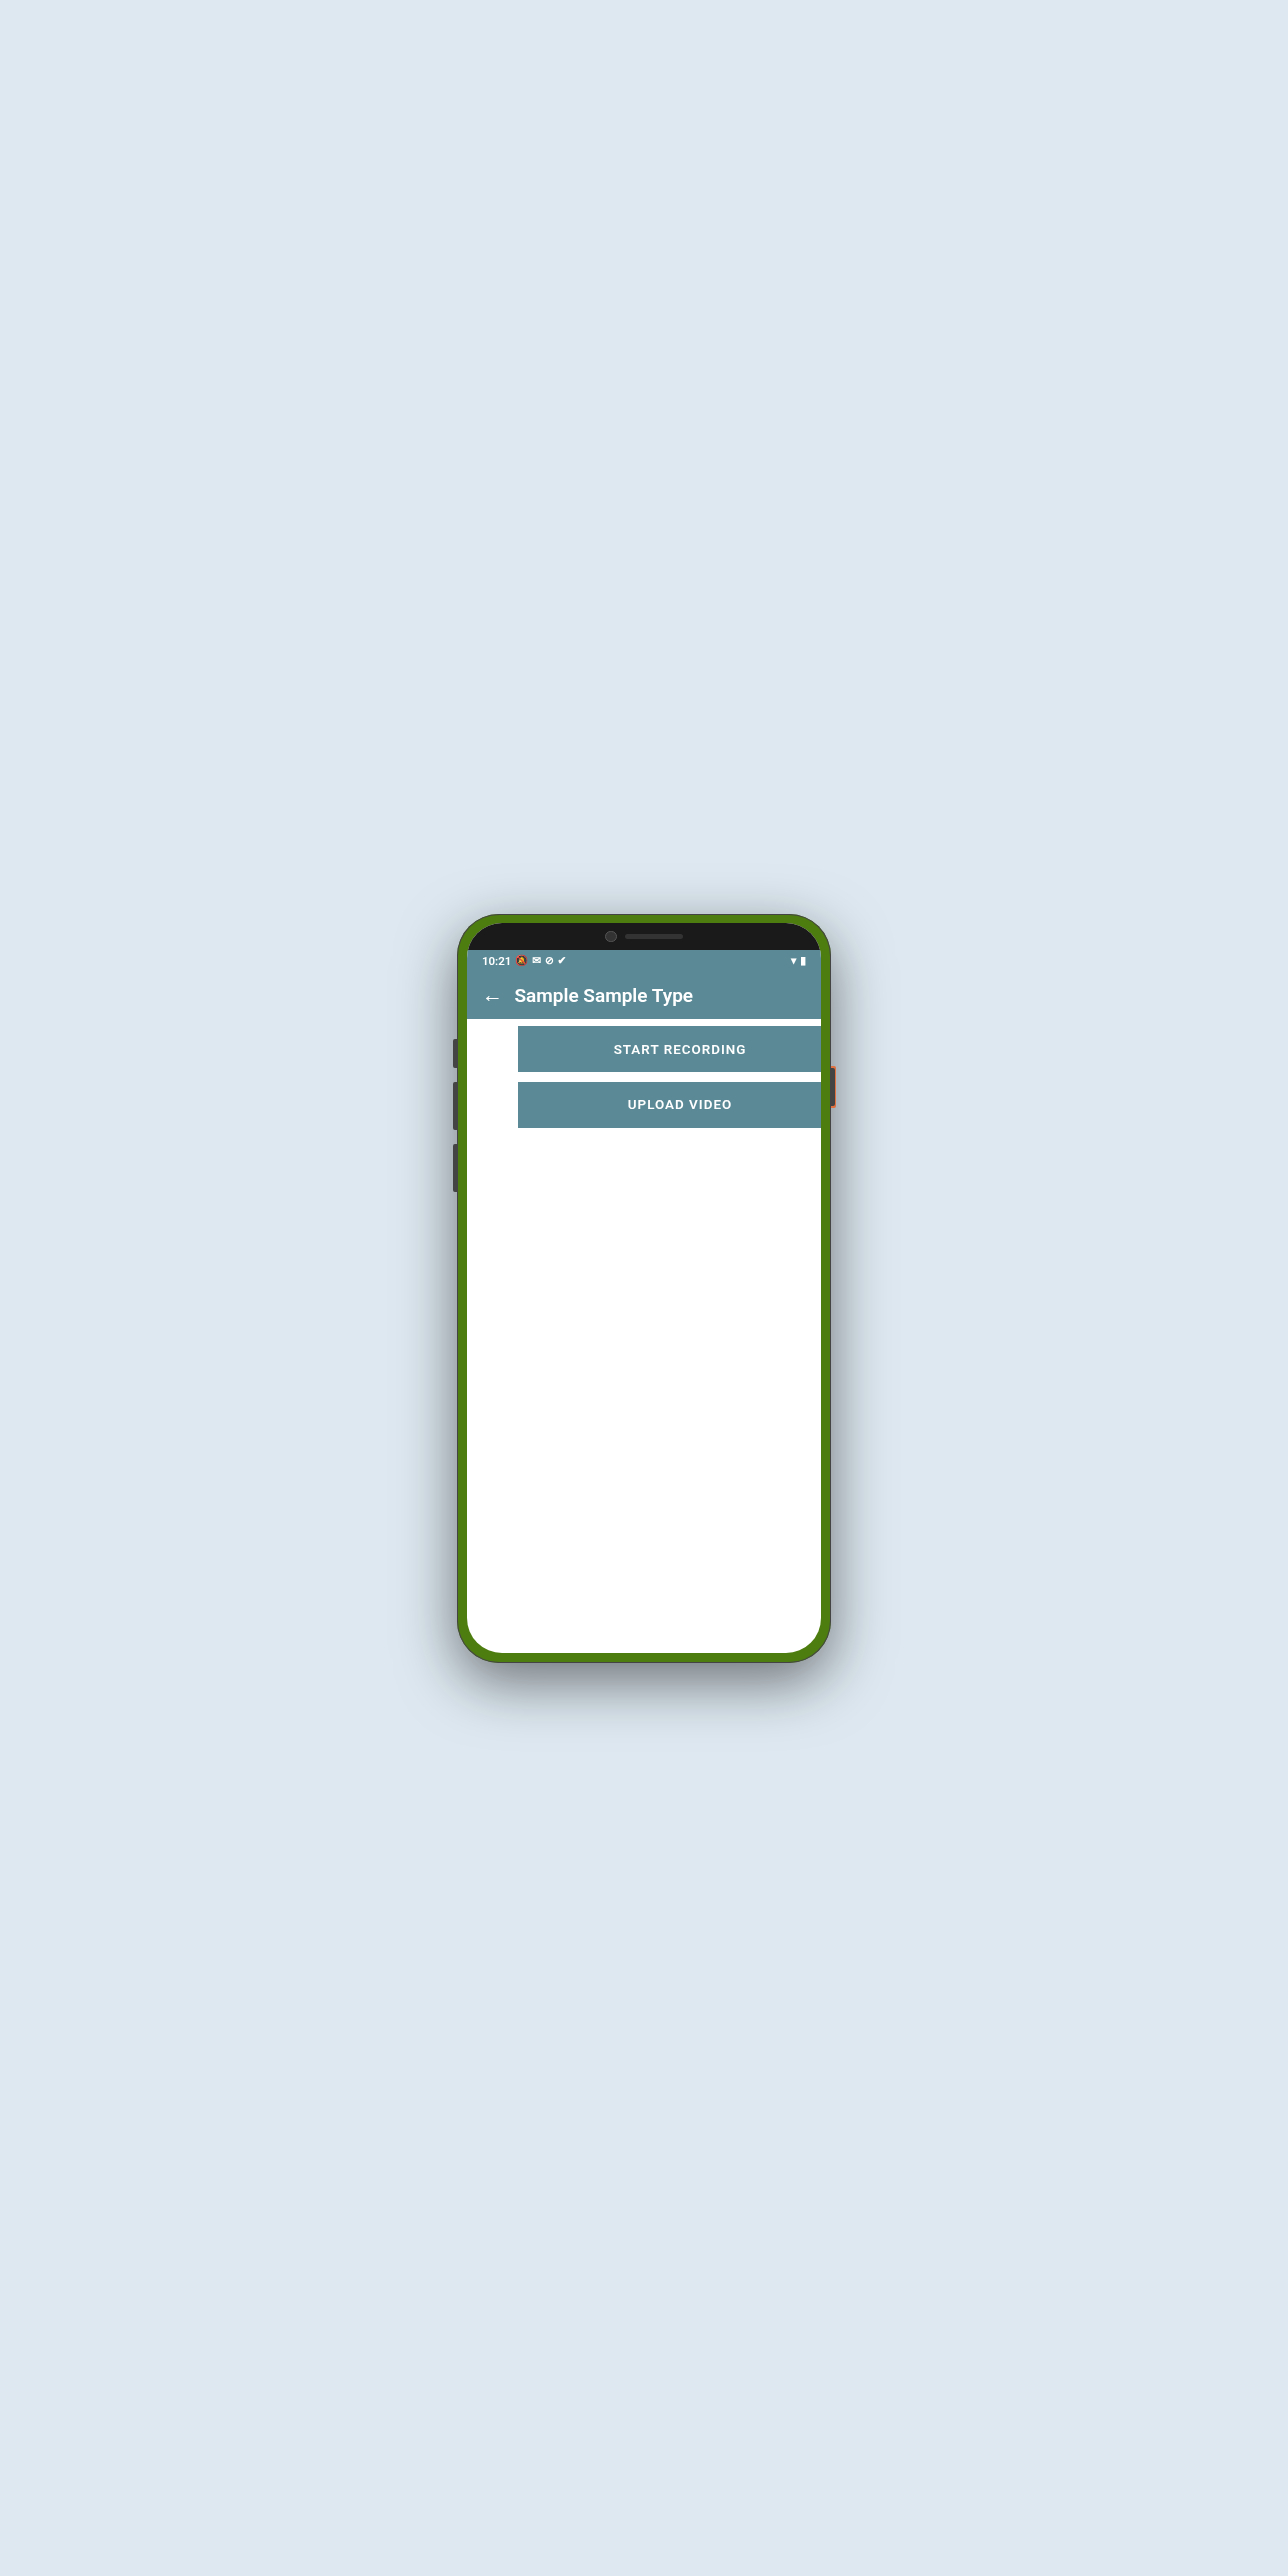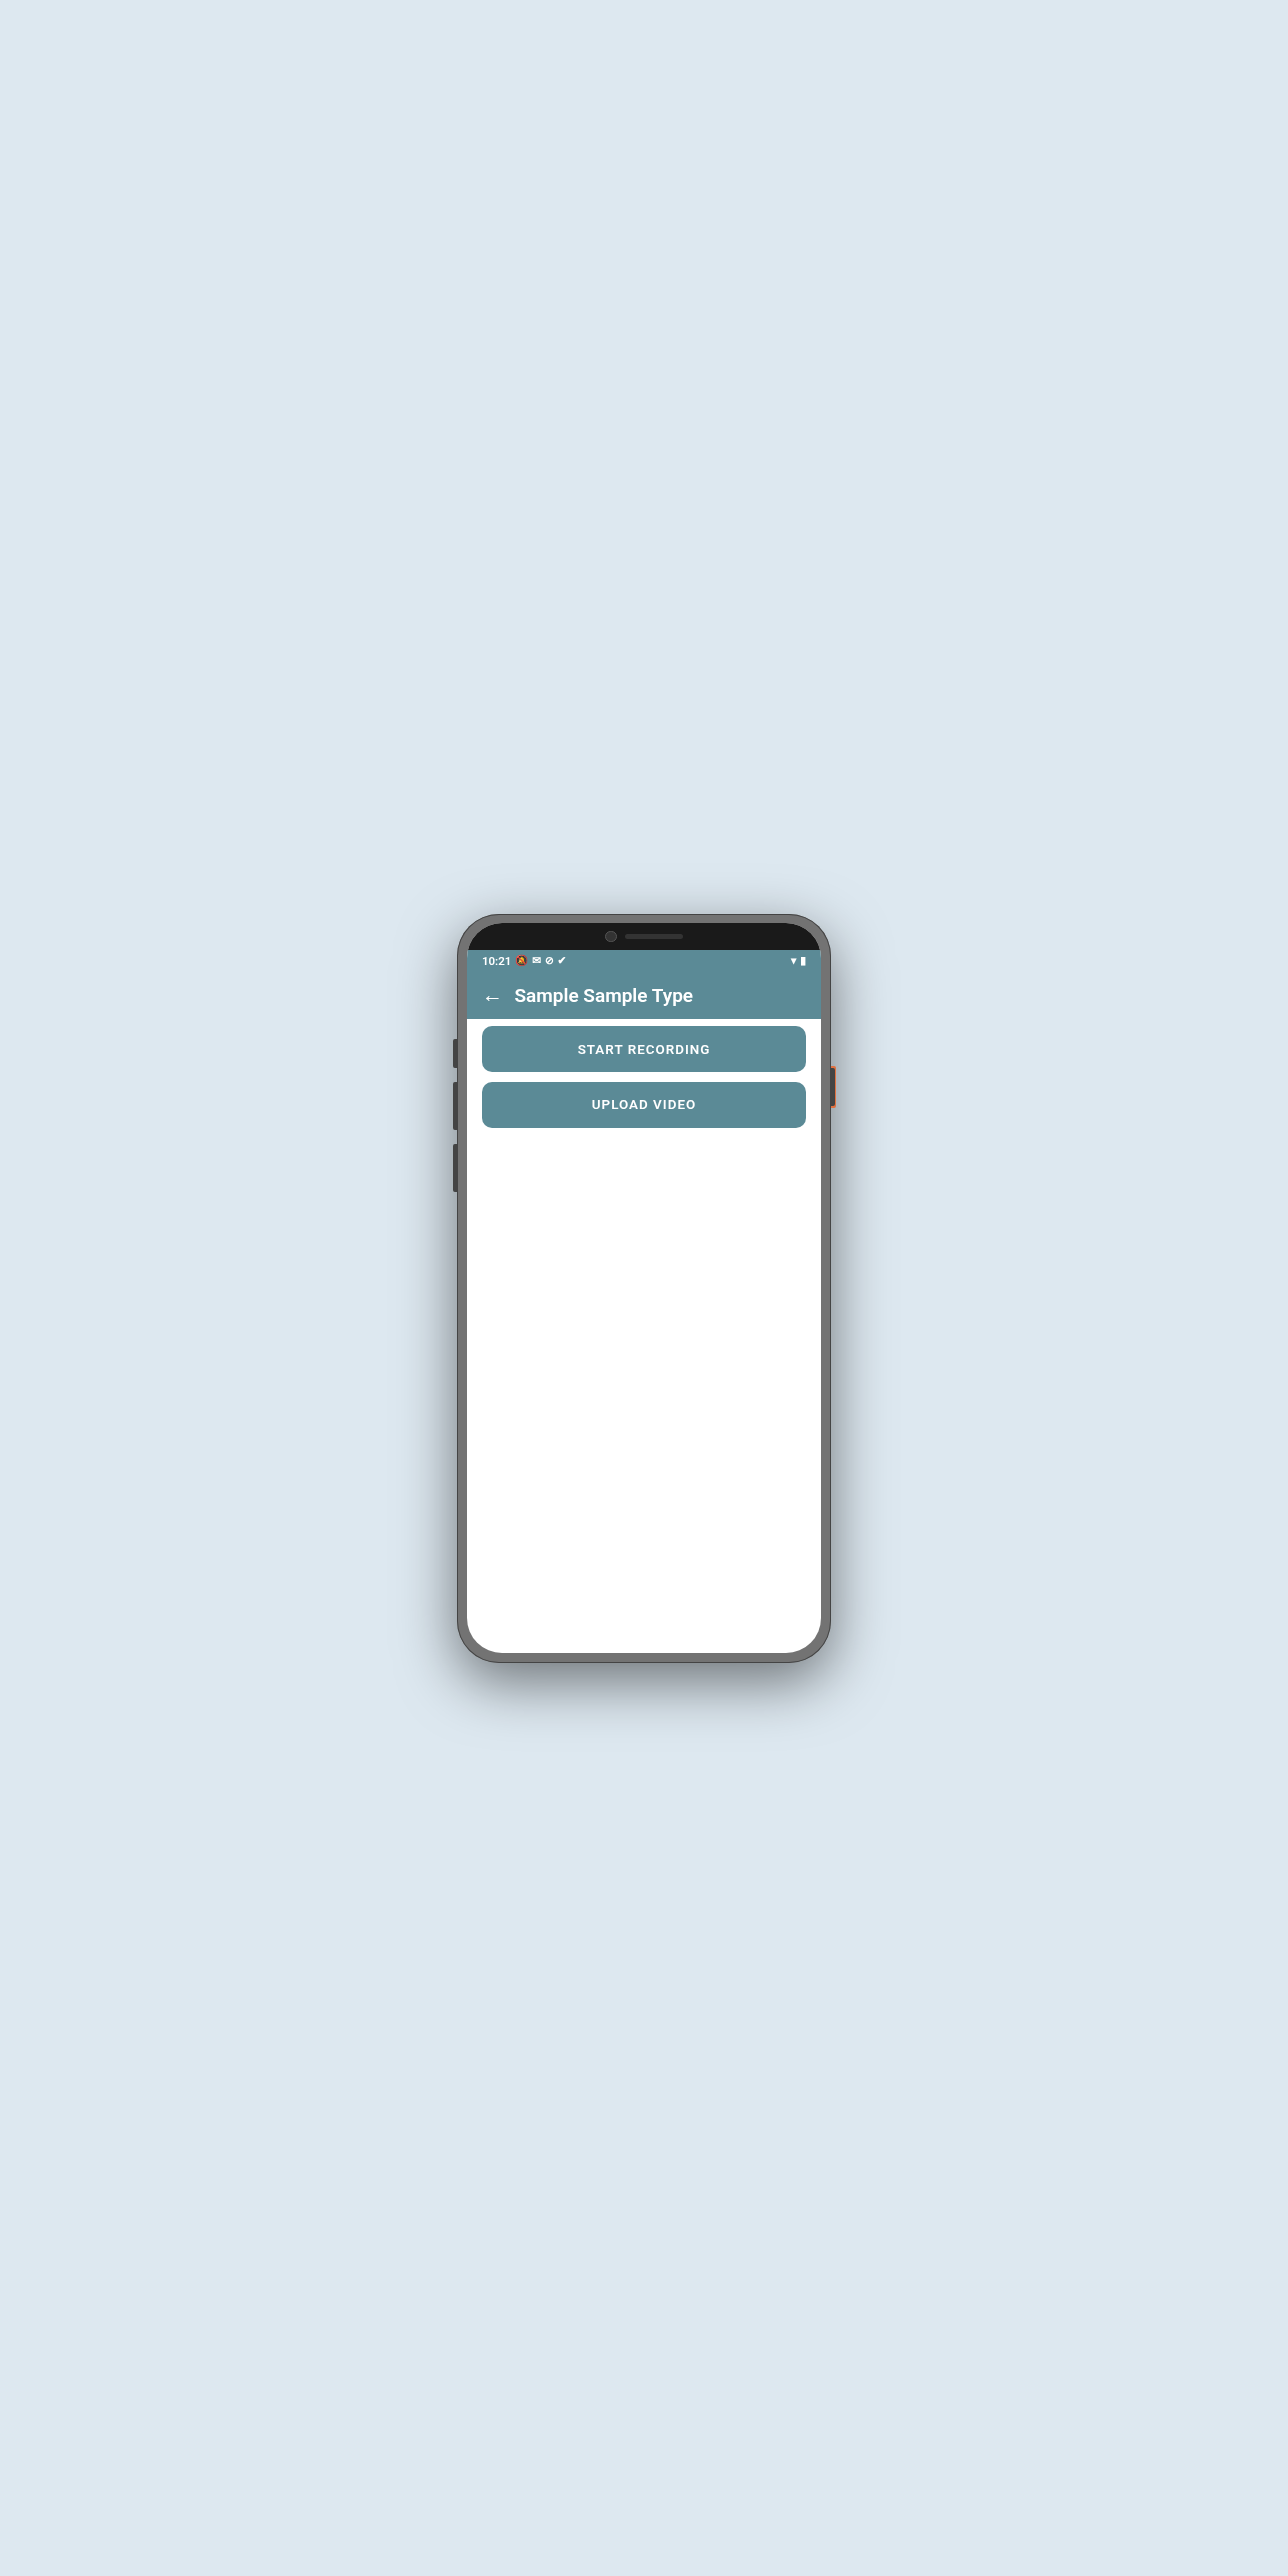--- a/index.html
+++ b/index.html
@@ -9,21 +9,21 @@
       display: flex;
       justify-content: center;
       align-items: center;
       min-height: 100vh;
       font-family: 'Roboto', Arial, sans-serif;
     }
 
     .phone-outer {
       width: 374px;
       height: 749px;
-      background: #737373;
+      background: #4d7c0f;
       border-radius: 42px;
       padding: 9.6px;
       box-shadow: 0 19px 58px rgba(0,0,0,0.5), inset 0 0 0 1px #444;
       position: relative;
     }
 
     .phone-inner {
       width: 100%;
       height: 100%;
       background: #fff;
@@ -143,28 +143,29 @@
       display: flex;
       flex-direction: column;
       gap: 9.6px;
       background: #fff;
     }
 
     .action-button {
       width: 100%;
       padding: 15.4px;
       border: none;
-      border-radius: 10px;
+      border-radius: 0;
       font-size: 13.4px;
       font-weight: 600;
       letter-spacing: 1px;
       cursor: pointer;
       font-family: inherit;
       background: #5b8a96;
       color: white;
+      margin-left: 36px;
     }
 
     
     .side-button-right {
       position: absolute;
       right: -3.8px;
       top: 154px;
       width: 3.8px;
       height: 38px;
       background: #444;

